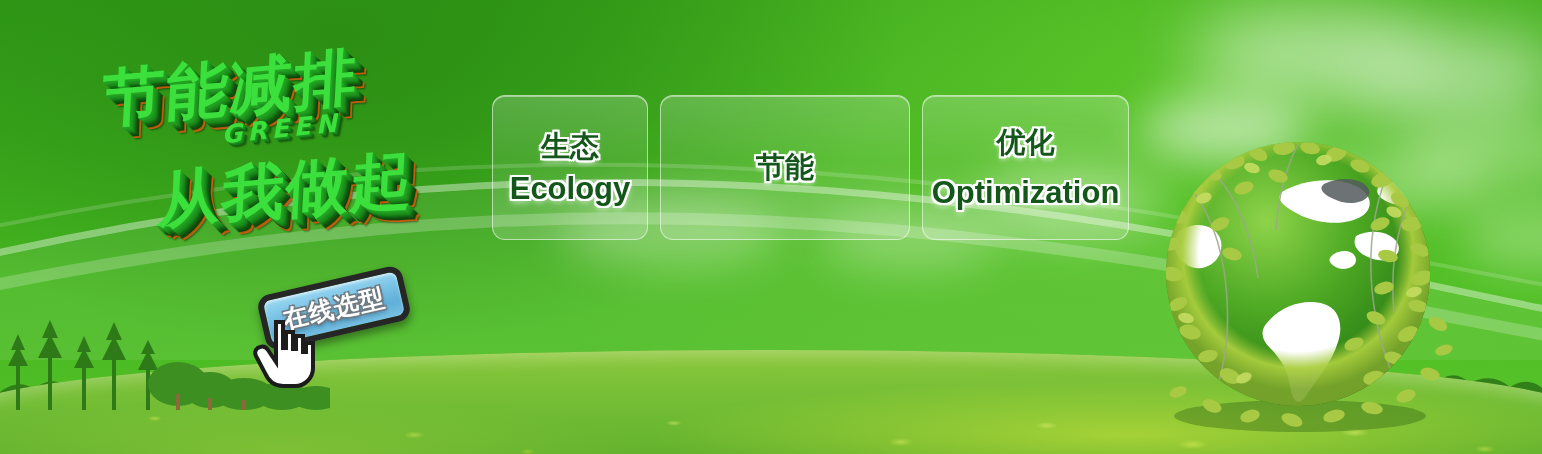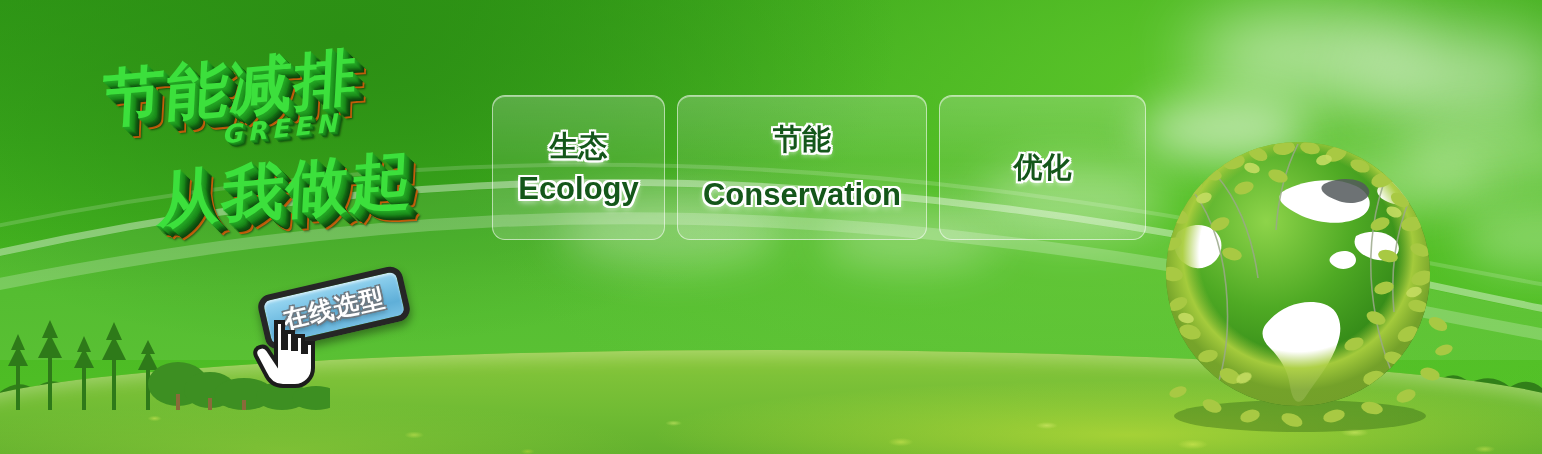--- a/index.html
+++ b/index.html
@@ -160,21 +160,21 @@
     box-shadow: inset 0 1px 0 rgba(255,255,255,0.45);
     display: flex;
     flex-direction: column;
     align-items: center;
     justify-content: center;
     gap: 12px;
     padding: 0 14px;
     box-sizing: border-box;
     cursor: pointer;
   }
-  .card:nth-child(1) { width: 173px; text-align: right; }
+  .card:nth-child(1) { width: 156px; text-align: right; }
   .card:nth-child(2) { width: 250px; gap: 25px; }
   .card:nth-child(3) { width: 207px; gap: 20px; }
 
   .card-zh {
     font-size: 29px;
     font-weight: 700;
     color: #14571a;
     font-family: "DejaVu Sans", "Liberation Sans", sans-serif;
     text-shadow:
       -2px -2px 0 #fff, 2px -2px 0 #fff, -2px 2px 0 #fff, 2px 2px 0 #fff,
@@ -449,24 +449,24 @@
     <div class="hl-line hl-bottom">从我做起</div>
   </div>
 
   <div class="cards">
     <div class="card">
       <div class="card-zh">生态</div>
       <div class="card-en">Ecology</div>
     </div>
     <div class="card">
       <div class="card-zh">节能</div>
-      <div class="card-en">Conservation</div>
     </div>
     <div class="card">
       <div class="card-zh">优化</div>
+      <div class="card-en">Optimization</div>
     </div>
   </div>
 
 
   <div class="cta-wrap">
     <div class="cta-button">
       <span class="cta-label">在线选型</span>
     </div>
     <div class="cursor-hand">
       <svg viewBox="0 0 72 78" aria-hidden="true">

